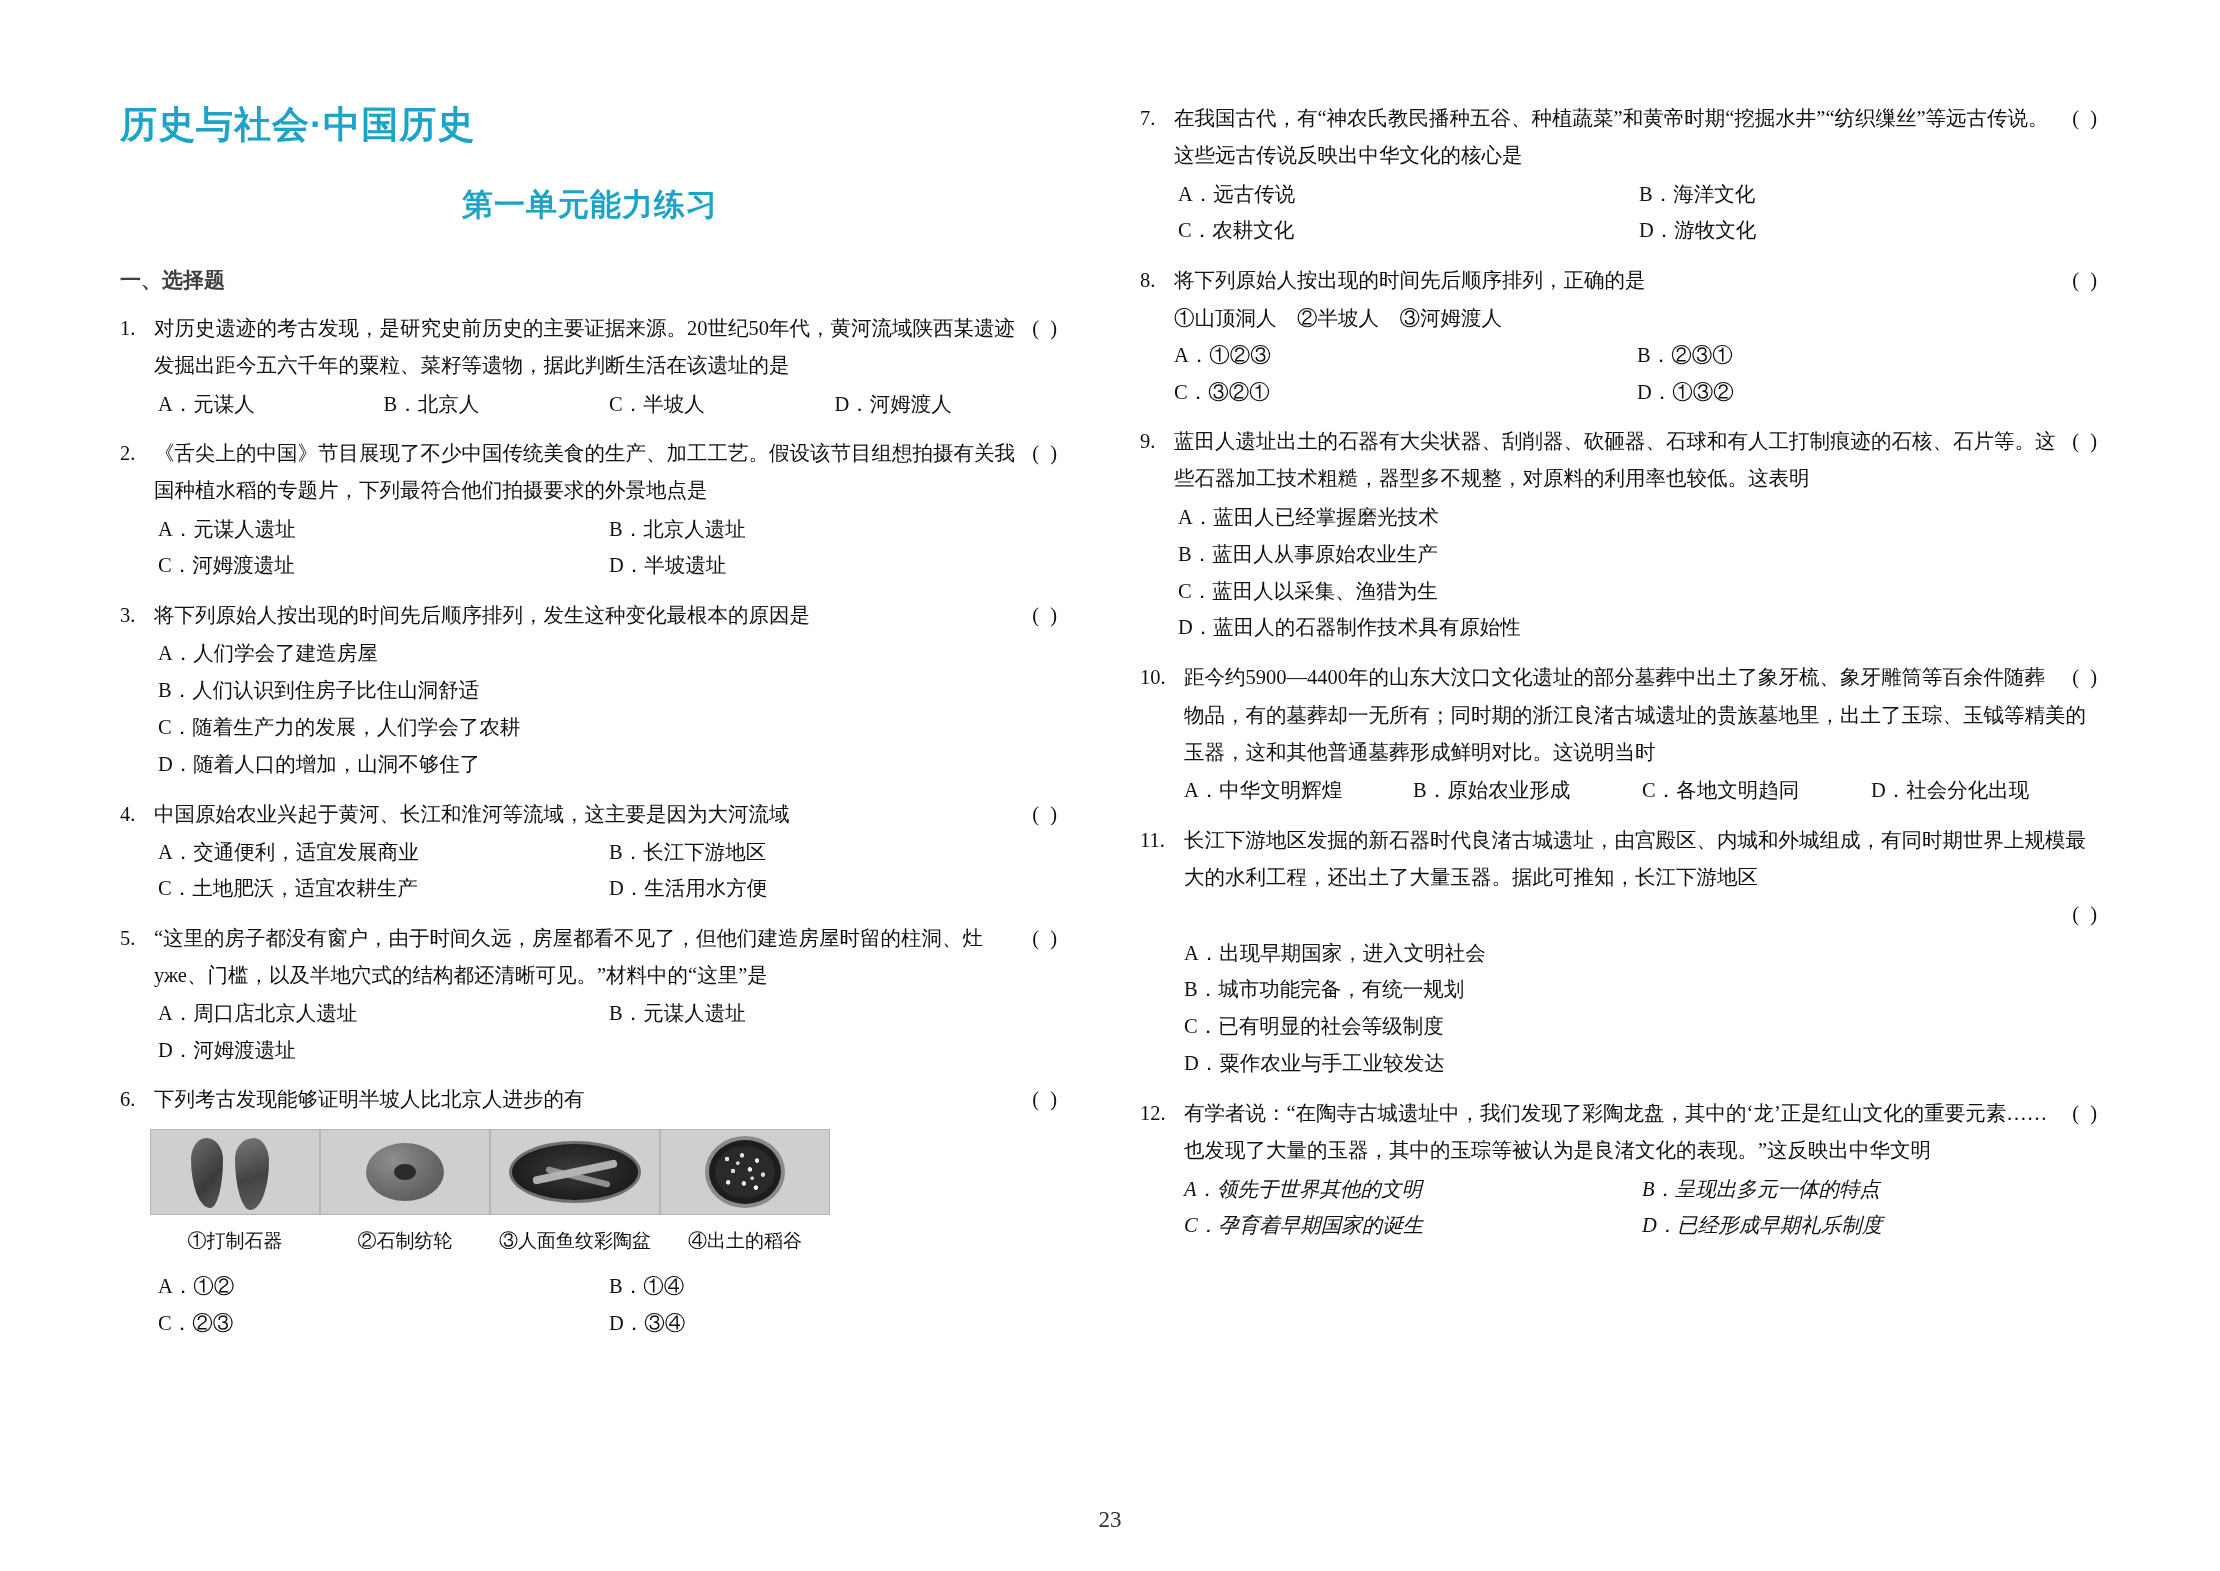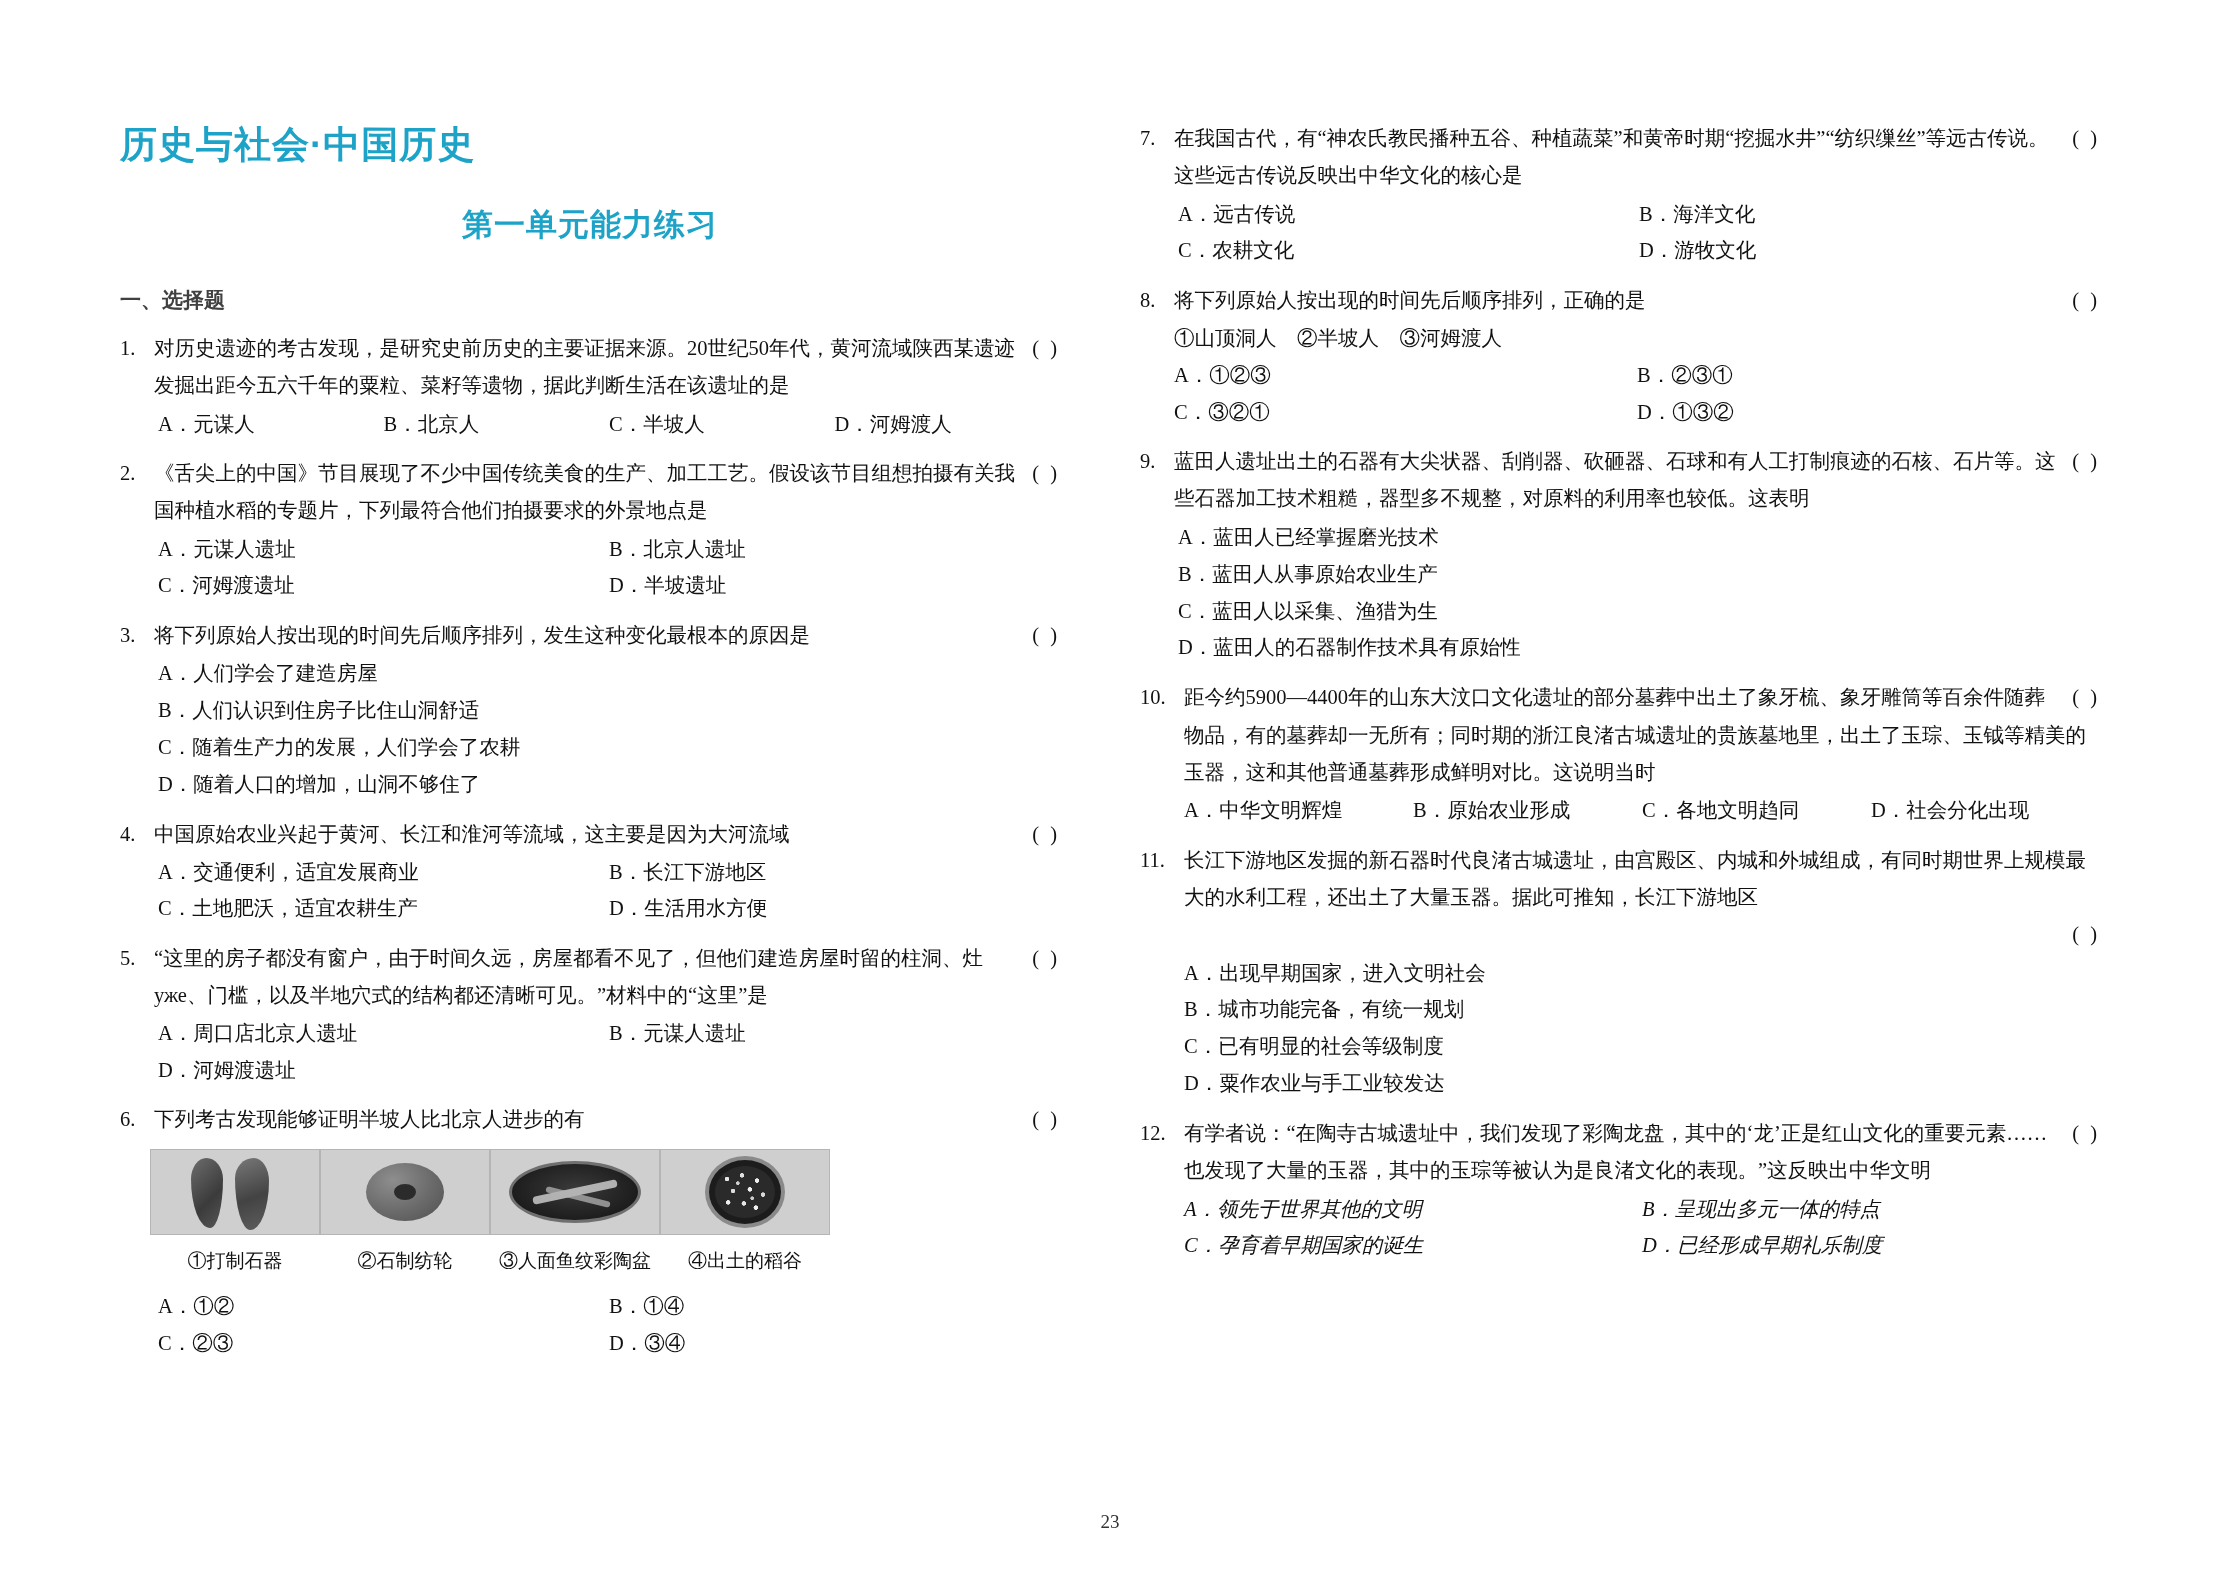--- a/index.html
+++ b/index.html
@@ -23,21 +23,20 @@
     padding: 100px 120px 60px 120px;
   }
   .columns {
     display: flex;
     gap: 80px;
     align-items: flex-start;
   }
   .col {
     width: 920px;
     box-sizing: border-box;
-    margin-top: 20px;
   }
   .col-left { width: 940px; }
   .col-right { width: 960px; }
 
   .doc-title {
     font-size: 37px;
     font-weight: bold;
     color: #1ea3c8;
     letter-spacing: 1px;
     margin: 0 0 34px 0;
@@ -226,21 +225,21 @@
       radial-gradient(circle at 62% 62%, #cccccc 1.6px, transparent 2.1px),
       #2a2a2a;
   }
 
   .page-number {
     position: absolute;
     bottom: 38px;
     left: 0;
     width: 100%;
     text-align: center;
-    font-size: 19px;
+    font-size: 23px;
     color: #333;
   }
 </style>
 </head>
 <body>
 
 <div class="page">
 
   <div class="columns">
 

